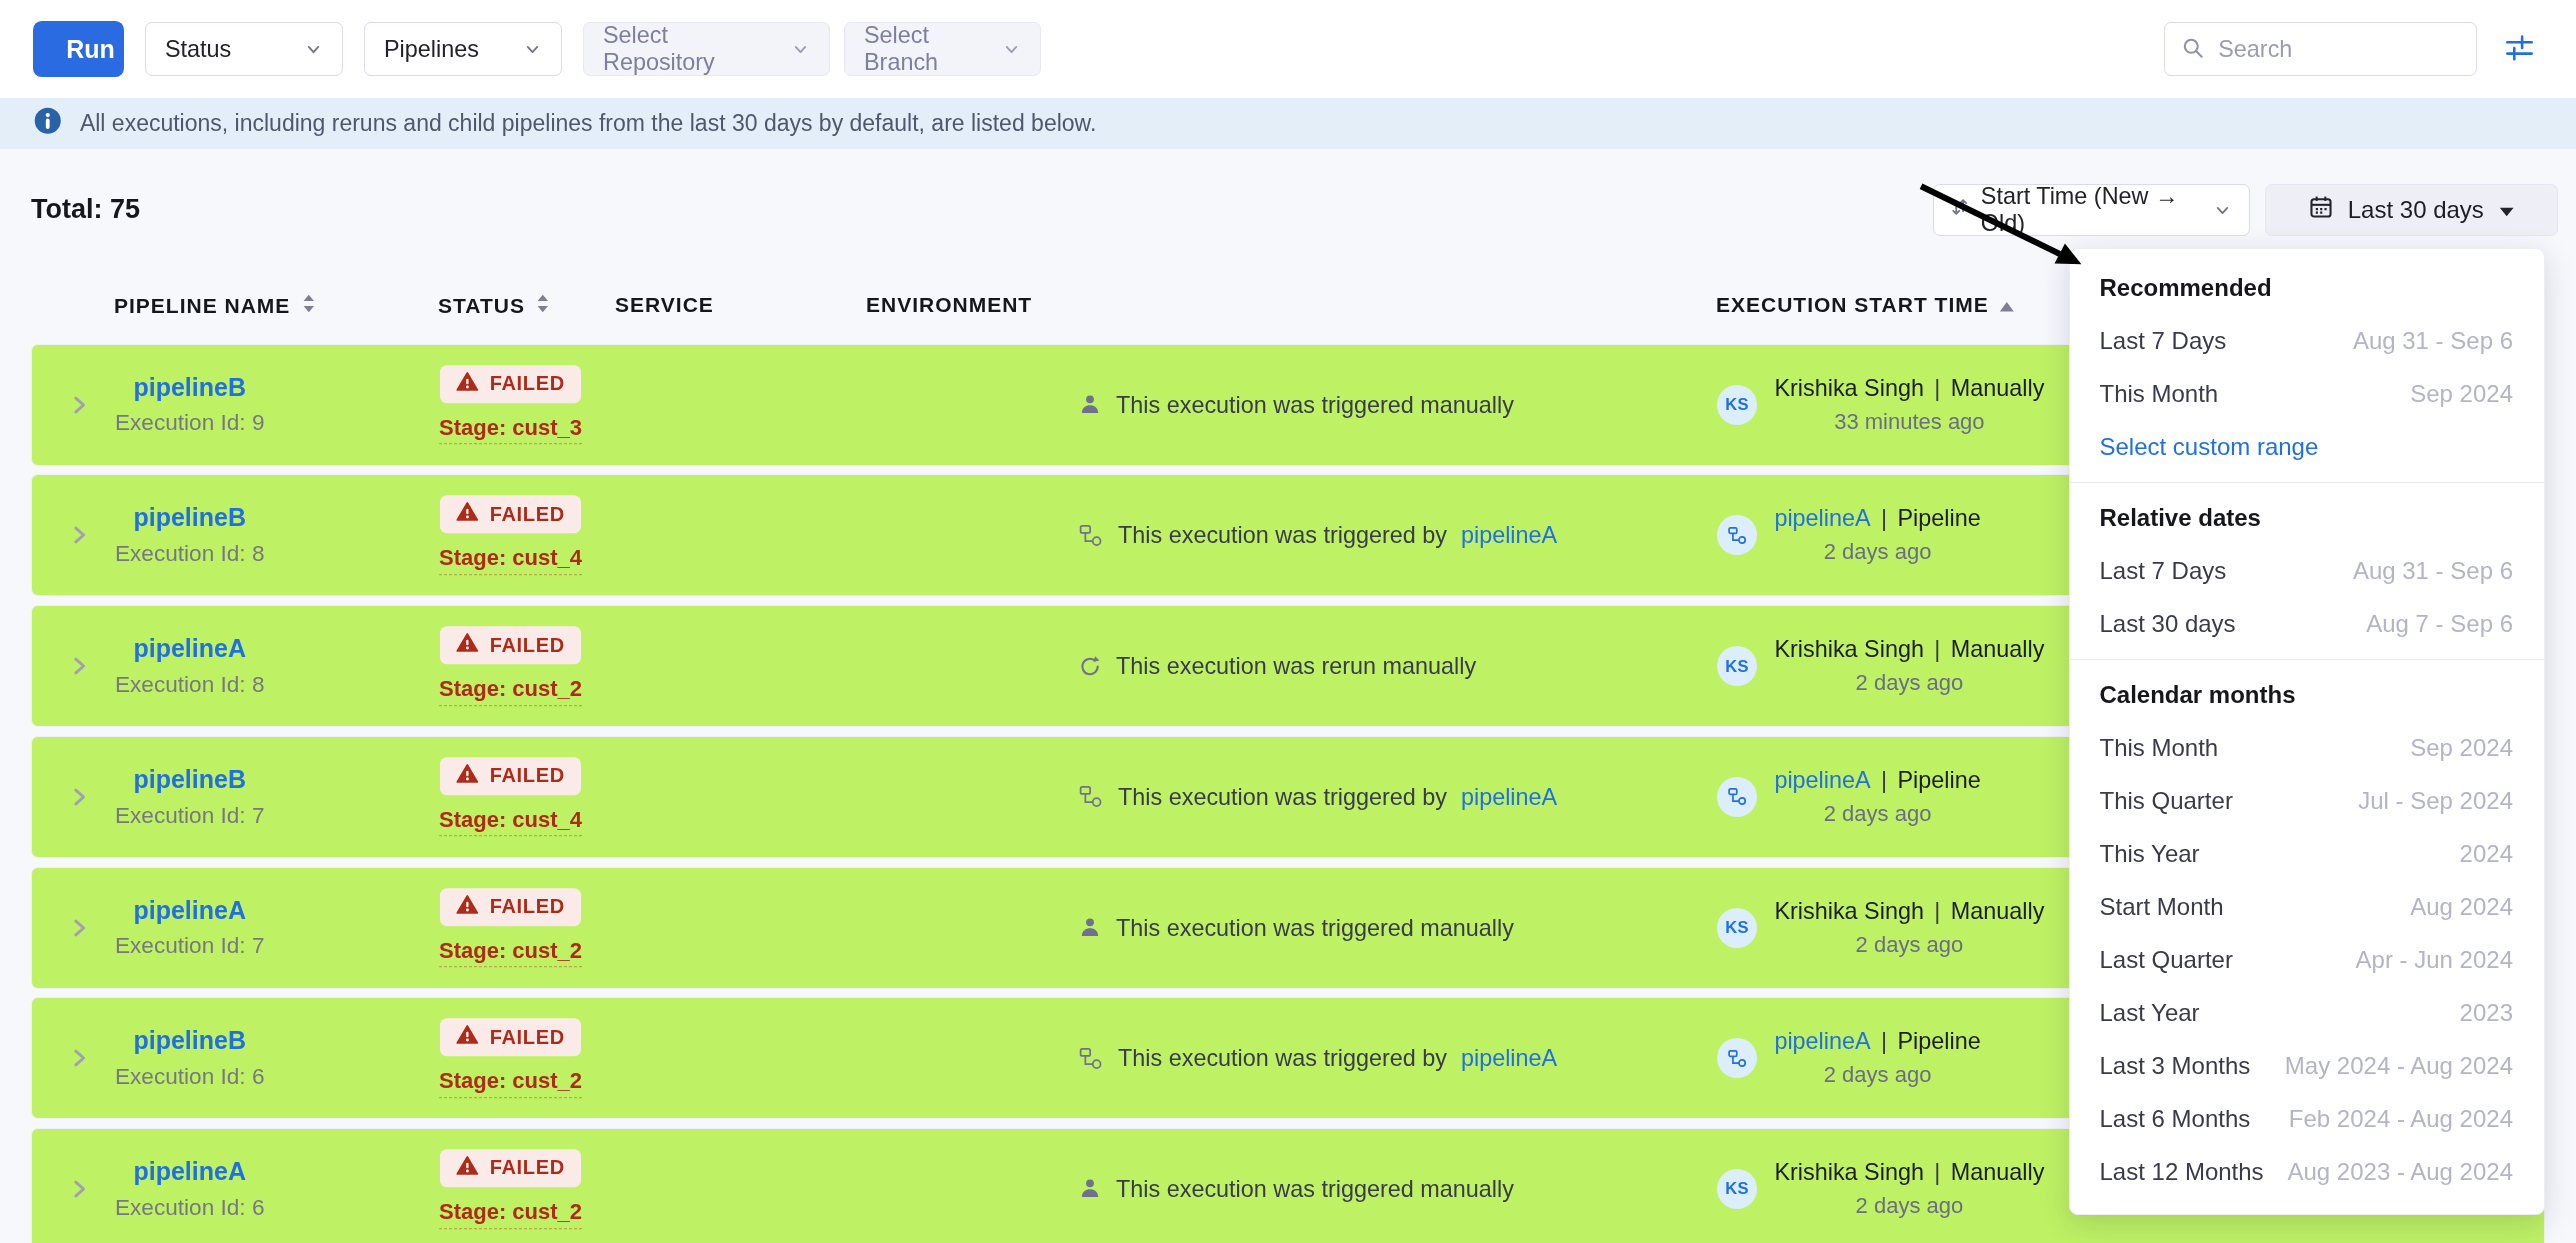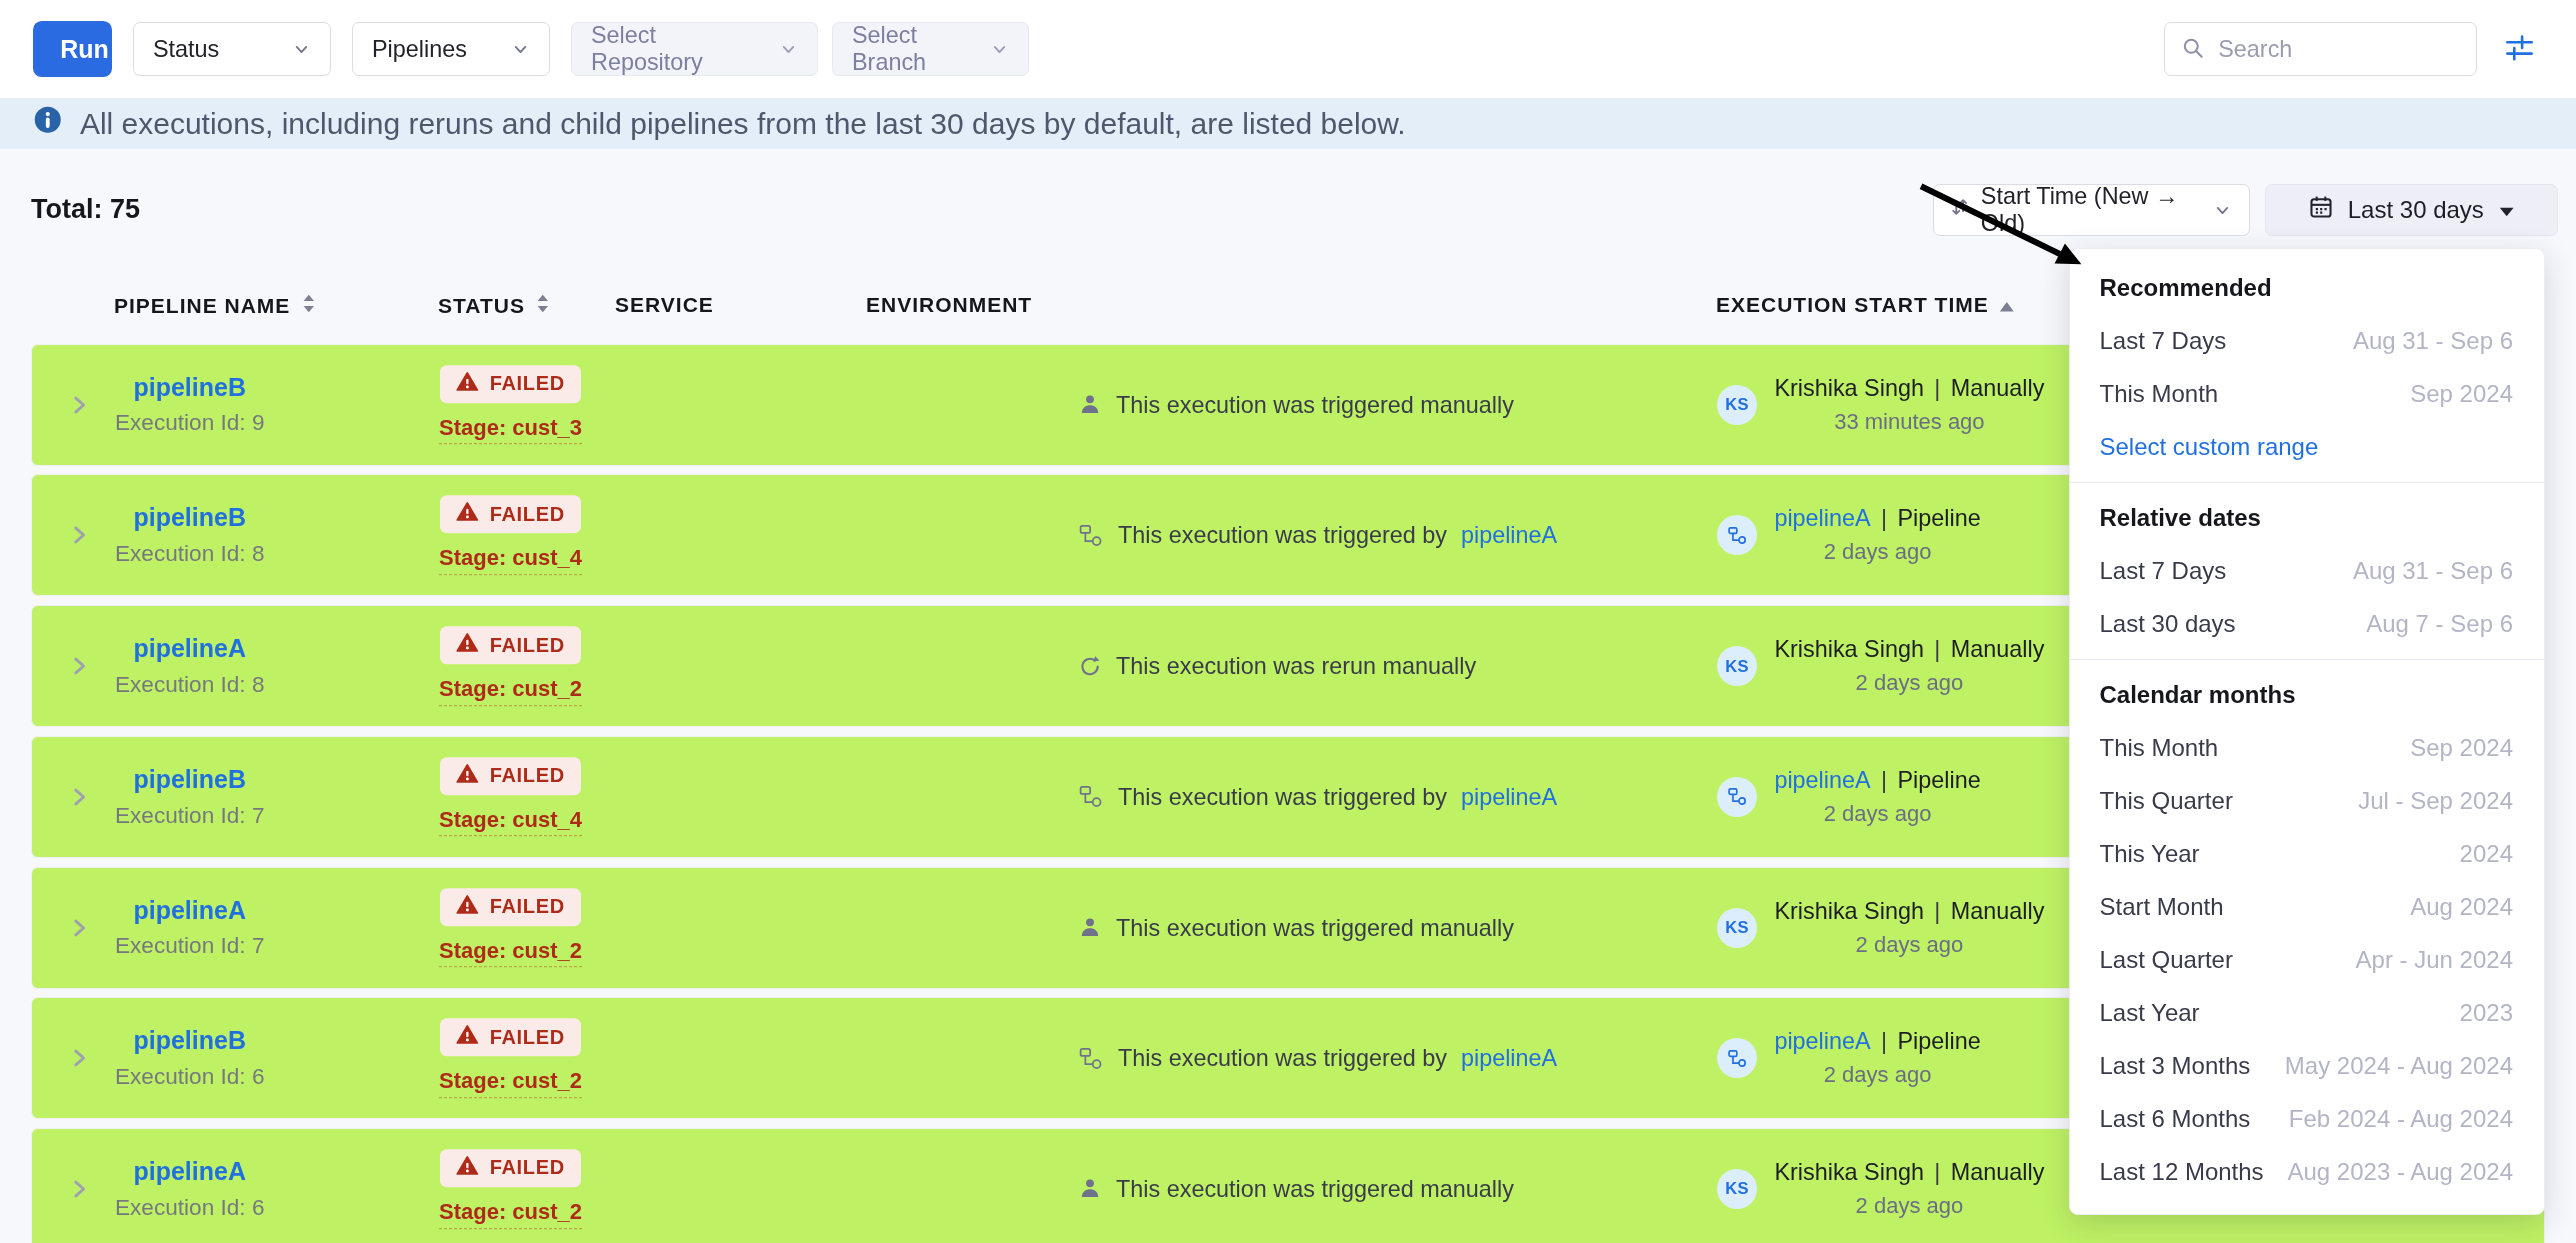--- a/index.html
+++ b/index.html
@@ -4,21 +4,21 @@
 <style>
   * { box-sizing: border-box; margin: 0; padding: 0; }
   html,body { width:2576px; height:1244px; overflow:hidden; }
   body {
     font-family: "Liberation Sans", "DejaVu Sans", sans-serif;
     background:#F7F8FC; color:#1D1D25; position:relative;
   }
   
   .toolbar { height:98px; background:#FFFFFF; display:flex; align-items:center;
     padding:0 35px 0 33px; gap:21px; }
-  .btn-run { width:79px; height:56px; background:#2B6BE2; color:#fff; border:none;
+  .btn-run { width:91px; height:56px; background:#2B6BE2; color:#fff; border:none;
     border-radius:8.7px; font-size:25px; font-weight:700; display:flex; align-items:center;
     justify-content:center; cursor:pointer; font-family:inherit;padding-left:24px; }
   .ctrl { height:54px; border:0.9px solid #D9DBE8; border-radius:7px; background:#fff;
     display:flex; align-items:center; padding:0 19px; font-size:23.4px; color:#22222A; gap:14px; }
   .ctrl .chev { margin-left:auto; display:flex; }
   .ctrl.w-myexec { width:252px; }
   .ctrl.w-status { width:198px; }
   .ctrl.w-pipelines { width:198px; }
   .ctrl.disabled { background:#F3F4F9; border-color:#E7E8F1; color:#7D7FA0; }
   .ctrl.w-repo { width:247px; }
@@ -28,21 +28,21 @@
   .spacer { flex:1; }
   .search-box { width:313px; height:54px; border:0.9px solid #D9DBE8; border-radius:7px;
     background:#fff; display:flex; align-items:center; padding:0 15.6px; gap:12px; }
   .search-box input { border:none; outline:none; font-size:23.4px; width:100%;
     font-family:inherit; color:#22222A; background:transparent; }
   .search-box input::placeholder { color:#9B9DAF; }
   .ctrl.w-savedfilter { width:346px; }
   .sliders-btn { background:none; border:none; cursor:pointer; display:flex; padding:5.2px; }
   
   .banner { height:51px; background:#E4EEF9; display:flex; align-items:center;
-    padding:0 33px; gap:17.4px; font-size:30px; color:#4E576C; }
+    padding:0 33px; gap:17.4px; font-size:23px; color:#4E576C; }
   
   .summary { position:relative; height:137px; }
   .total { position:absolute; left:31px; top:45px; font-size:27px; font-weight:700; color:#16161D; }
   .sort-select { position:absolute; left:1933px; top:35px; width:317px; height:52px;
     background:#fff; border:0.9px solid #DADBE7; border-radius:7px; display:flex;
     align-items:center; padding:0 17.4px; gap:12px; font-size:23.4px; color:#22222A; cursor:pointer; }
   .sort-select .chev { margin-left:auto; display:flex; }
   .date-btn { position:absolute; left:2265px; top:35px; width:293px; height:52px;
     background:#EEEFF6; border:0.9px solid #E4E5EF; border-radius:7px; display:flex;
     align-items:center; justify-content:center; gap:14px; font-size:24px; color:#1D1D25;

